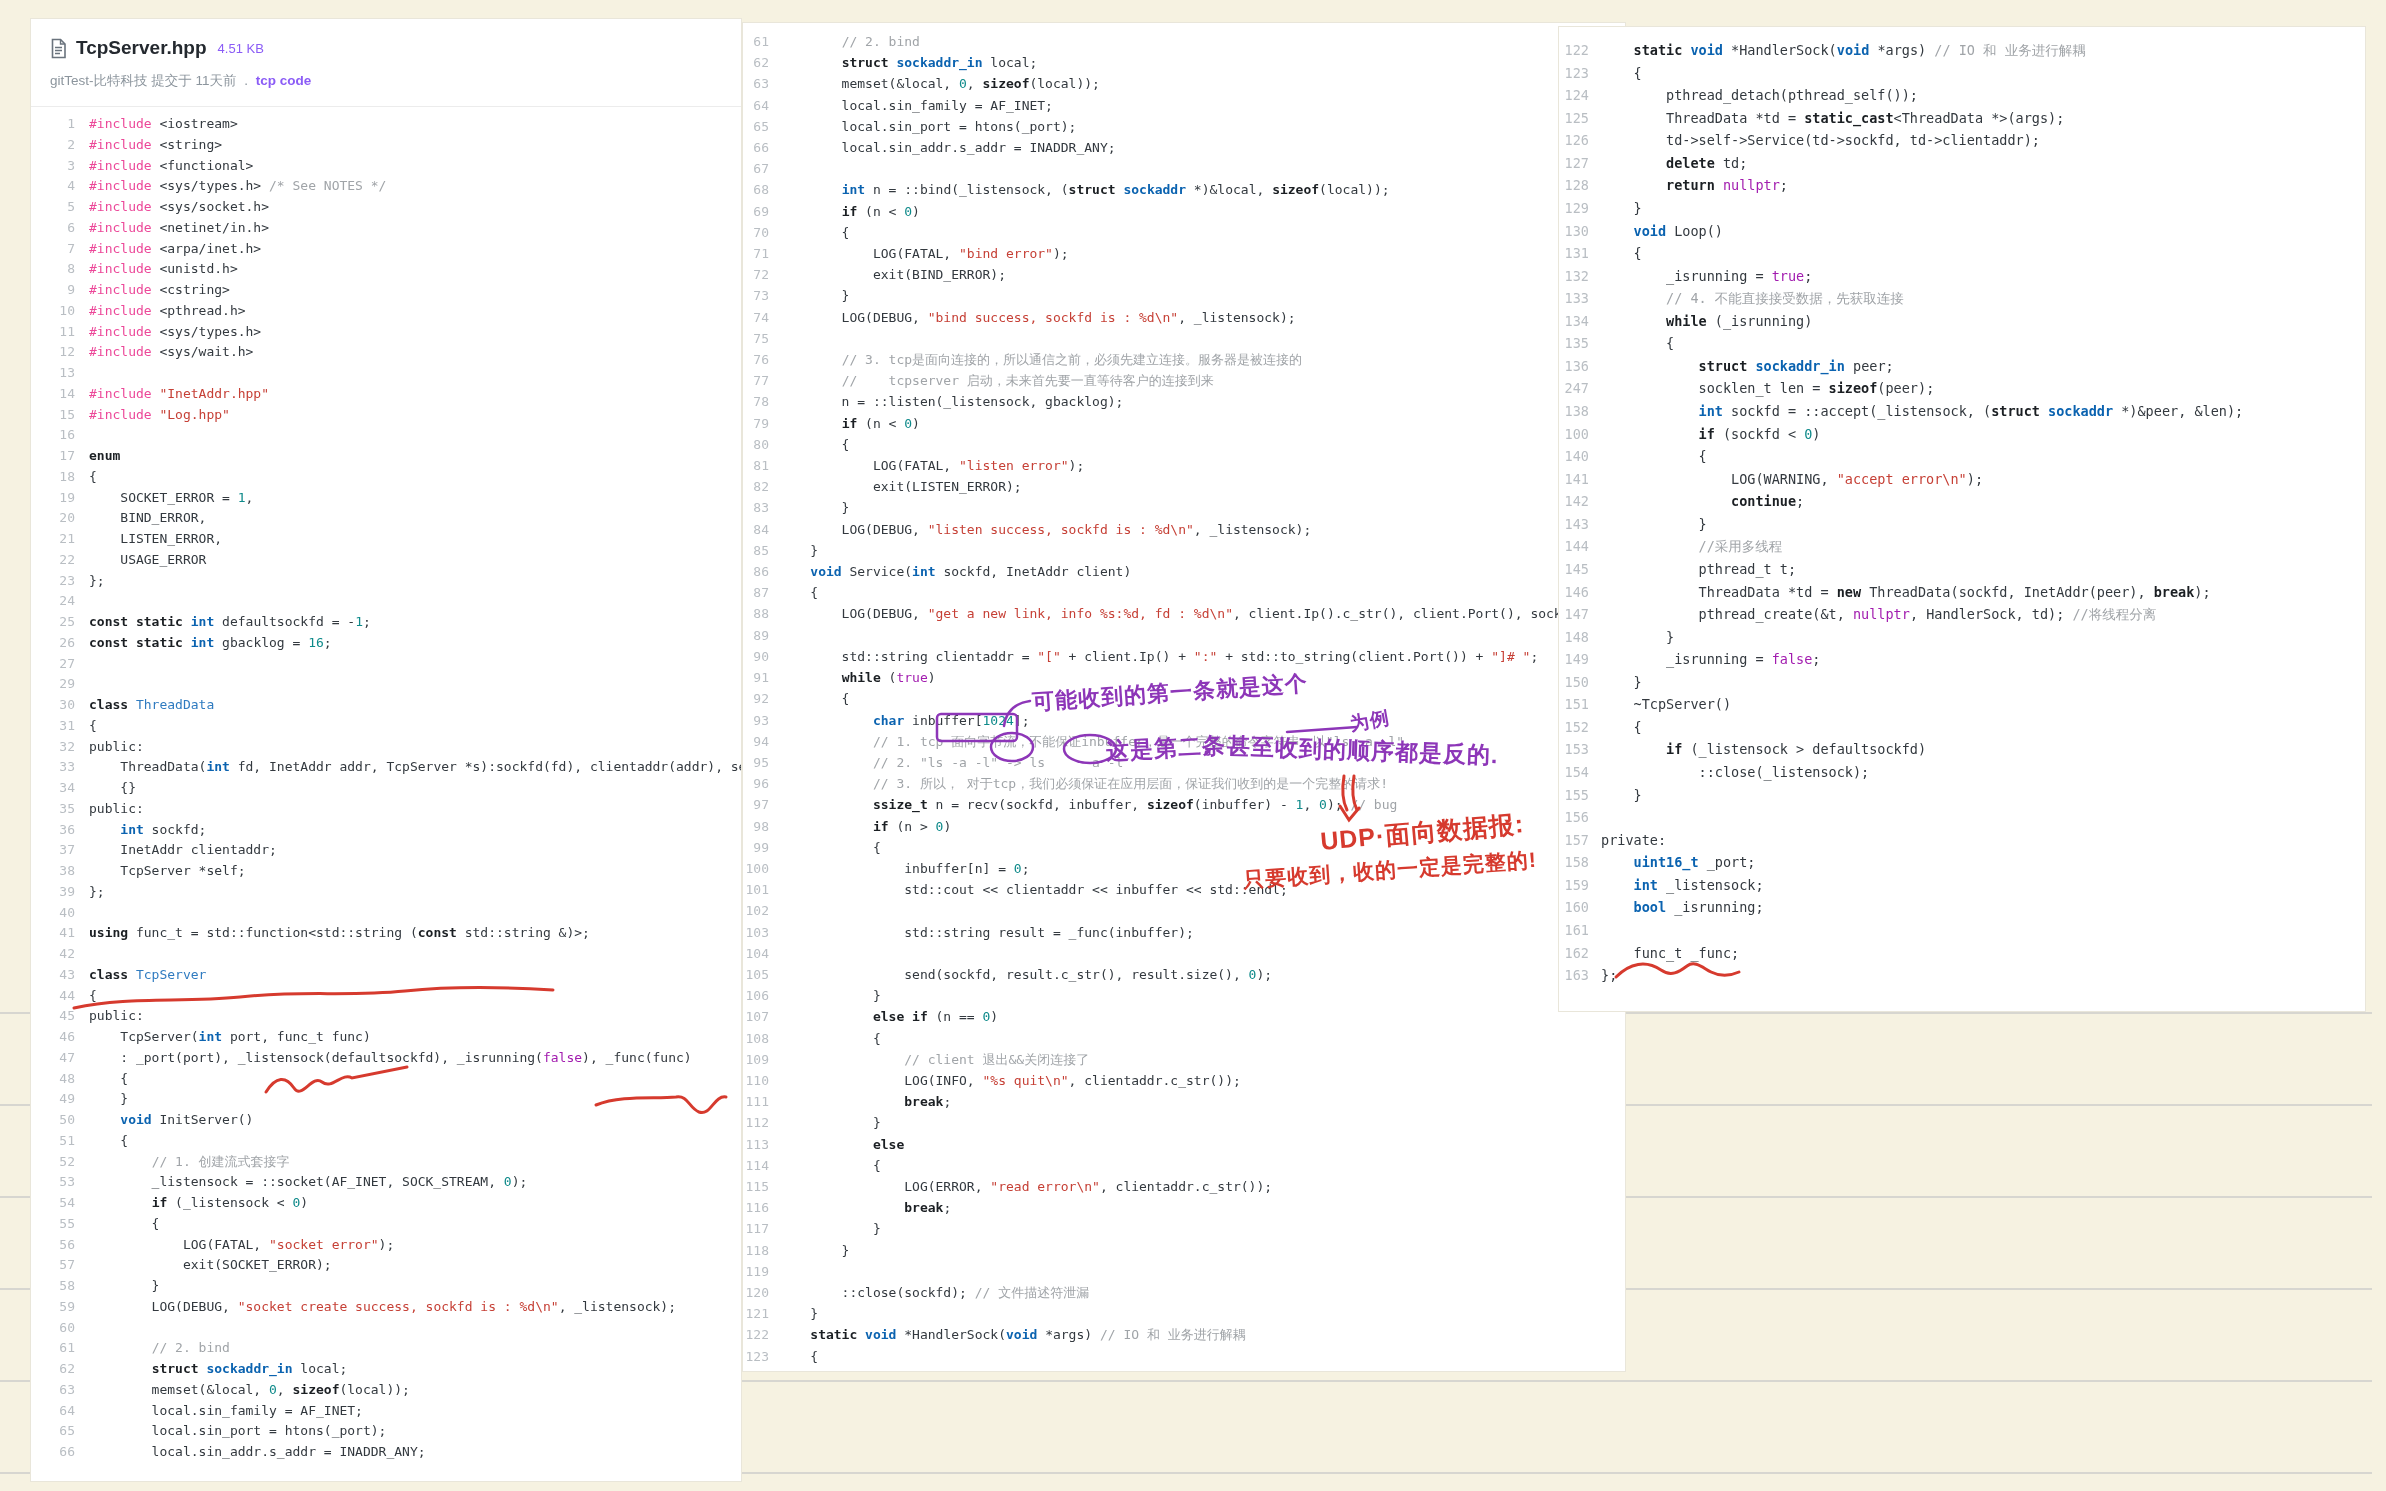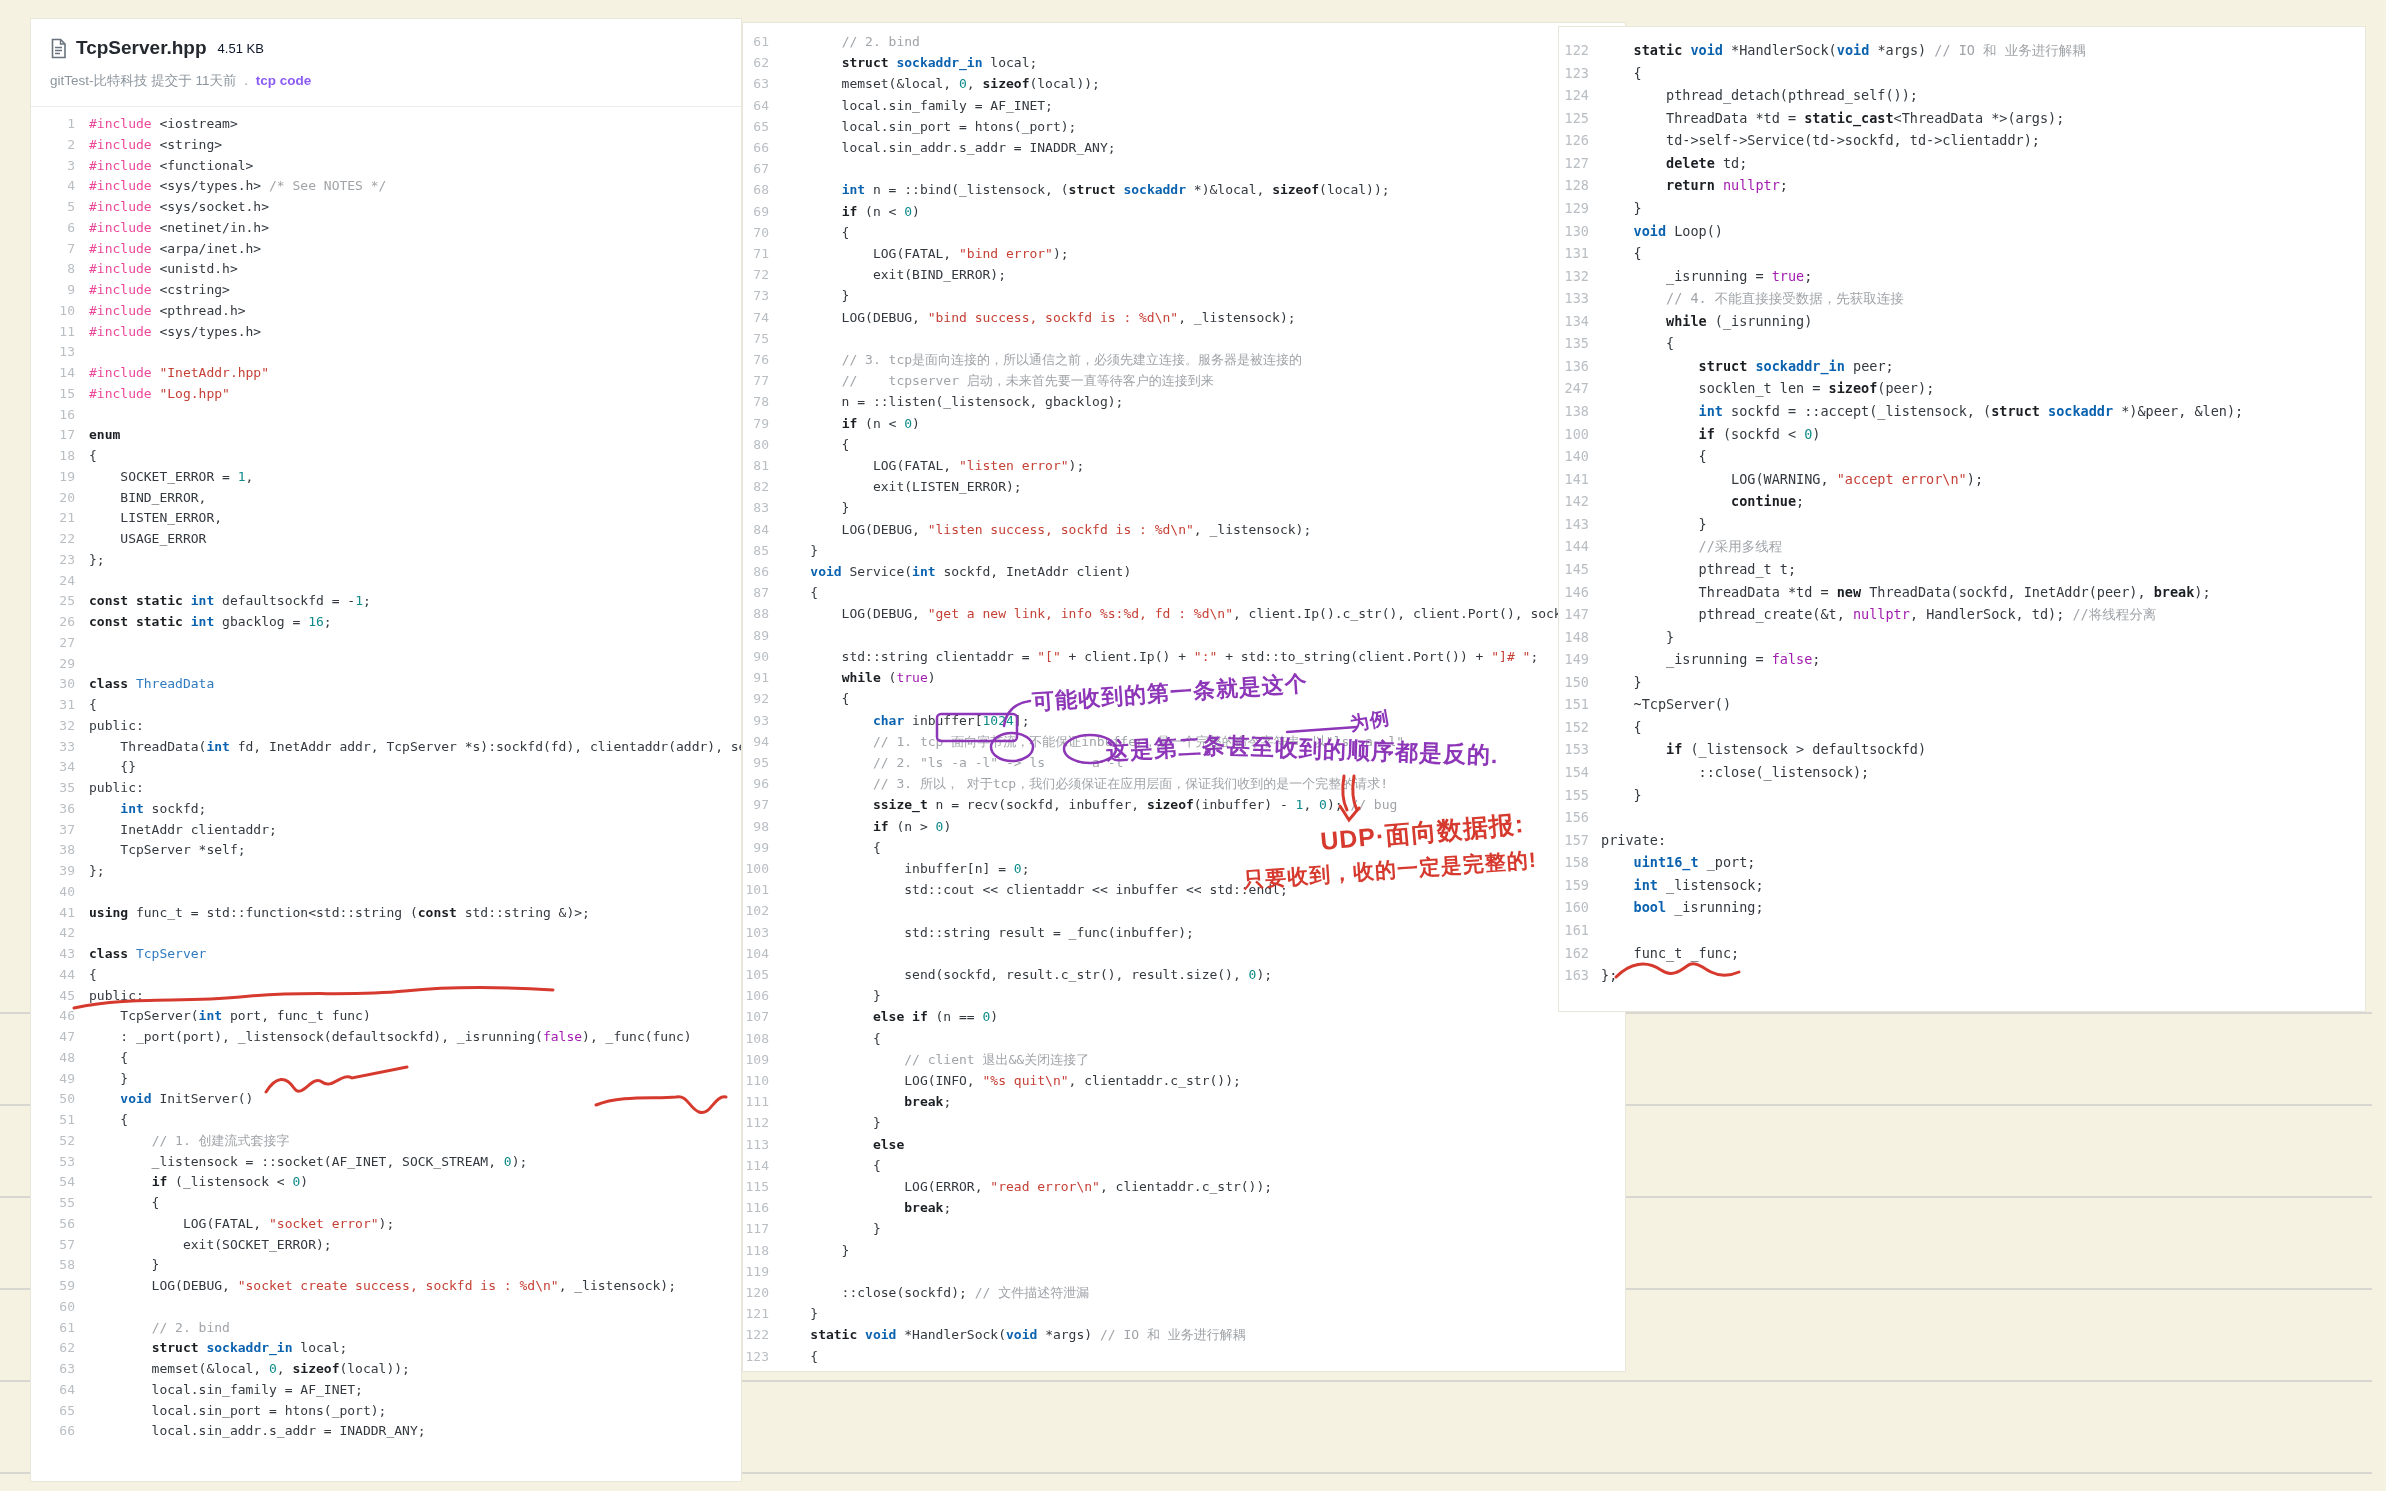--- a/index.html
+++ b/index.html
@@ -16,21 +16,21 @@
   
   .panel{position:absolute;background:#ffffff;border:1px solid #e9e6da;box-sizing:border-box;overflow:hidden;}
   #panel-left{left:30px;top:18px;width:712px;height:1464px;z-index:1;}
   #panel-middle{left:742px;top:22px;width:884px;height:1350px;z-index:1;}
   #panel-right{left:1558px;top:26px;width:808px;height:986px;z-index:2;}
 
   
   .file-header{padding:18px 20px 16px 19px;border-bottom:1px solid #ececec;}
   .file-title{display:flex;align-items:center;gap:9px;}
   .file-name{font-size:19px;font-weight:700;color:#24292f;}
-  .file-size{font-size:13px;color:#0f172a;font-weight:400;margin-left:2px;}
+  .file-size{font-size:13px;color:#8b5cf6;font-weight:400;margin-left:2px;}
   .file-sub{margin-top:13px;font-size:13.5px;color:#8c959d;}
   .file-sub .dot{margin:0 4px;color:#8c959d;}
   .file-sub .lnk{color:#8b5cf6;font-weight:700;}
 
   
   .code{font-family:"DejaVu Sans Mono",monospace;color:#33393f;}
   #panel-left  .code{font-size:13px;line-height:20.75px;padding-top:7px;}
   #panel-middle .code{font-size:13px;line-height:21.2px;padding-top:8px;}
   #panel-right .code{font-size:13.5px;line-height:22.56px;padding-top:12px;}
   .cl{display:flex;white-space:pre;}
@@ -91,20 +91,21 @@
       <div class="cl"><span class="ln">2</span><span class="ct"><span class="tok-p">#include</span> &lt;string&gt;</span></div>
       <div class="cl"><span class="ln">3</span><span class="ct"><span class="tok-p">#include</span> &lt;functional&gt;</span></div>
       <div class="cl"><span class="ln">4</span><span class="ct"><span class="tok-p">#include</span> &lt;sys/types.h&gt; <span class="tok-c">/* See NOTES */</span></span></div>
       <div class="cl"><span class="ln">5</span><span class="ct"><span class="tok-p">#include</span> &lt;sys/socket.h&gt;</span></div>
       <div class="cl"><span class="ln">6</span><span class="ct"><span class="tok-p">#include</span> &lt;netinet/in.h&gt;</span></div>
       <div class="cl"><span class="ln">7</span><span class="ct"><span class="tok-p">#include</span> &lt;arpa/inet.h&gt;</span></div>
       <div class="cl"><span class="ln">8</span><span class="ct"><span class="tok-p">#include</span> &lt;unistd.h&gt;</span></div>
       <div class="cl"><span class="ln">9</span><span class="ct"><span class="tok-p">#include</span> &lt;cstring&gt;</span></div>
       <div class="cl"><span class="ln">10</span><span class="ct"><span class="tok-p">#include</span> &lt;pthread.h&gt;</span></div>
       <div class="cl"><span class="ln">11</span><span class="ct"><span class="tok-p">#include</span> &lt;sys/types.h&gt;</span></div>
+      <div class="cl"><span class="ln">12</span><span class="ct"><span class="tok-p">#include</span> &lt;sys/wait.h&gt;</span></div>
       <div class="cl"><span class="ln">13</span><span class="ct"></span></div>
       <div class="cl"><span class="ln">14</span><span class="ct"><span class="tok-p">#include</span> <span class="tok-s">"InetAddr.hpp"</span></span></div>
       <div class="cl"><span class="ln">15</span><span class="ct"><span class="tok-p">#include</span> <span class="tok-s">"Log.hpp"</span></span></div>
       <div class="cl"><span class="ln">16</span><span class="ct"></span></div>
       <div class="cl"><span class="ln">17</span><span class="ct"><span class="tok-k">enum</span></span></div>
       <div class="cl"><span class="ln">18</span><span class="ct">{</span></div>
       <div class="cl"><span class="ln">19</span><span class="ct">    SOCKET_ERROR = <span class="tok-n">1</span>,</span></div>
       <div class="cl"><span class="ln">20</span><span class="ct">    BIND_ERROR,</span></div>
       <div class="cl"><span class="ln">21</span><span class="ct">    LISTEN_ERROR,</span></div>
       <div class="cl"><span class="ln">22</span><span class="ct">    USAGE_ERROR</span></div>

